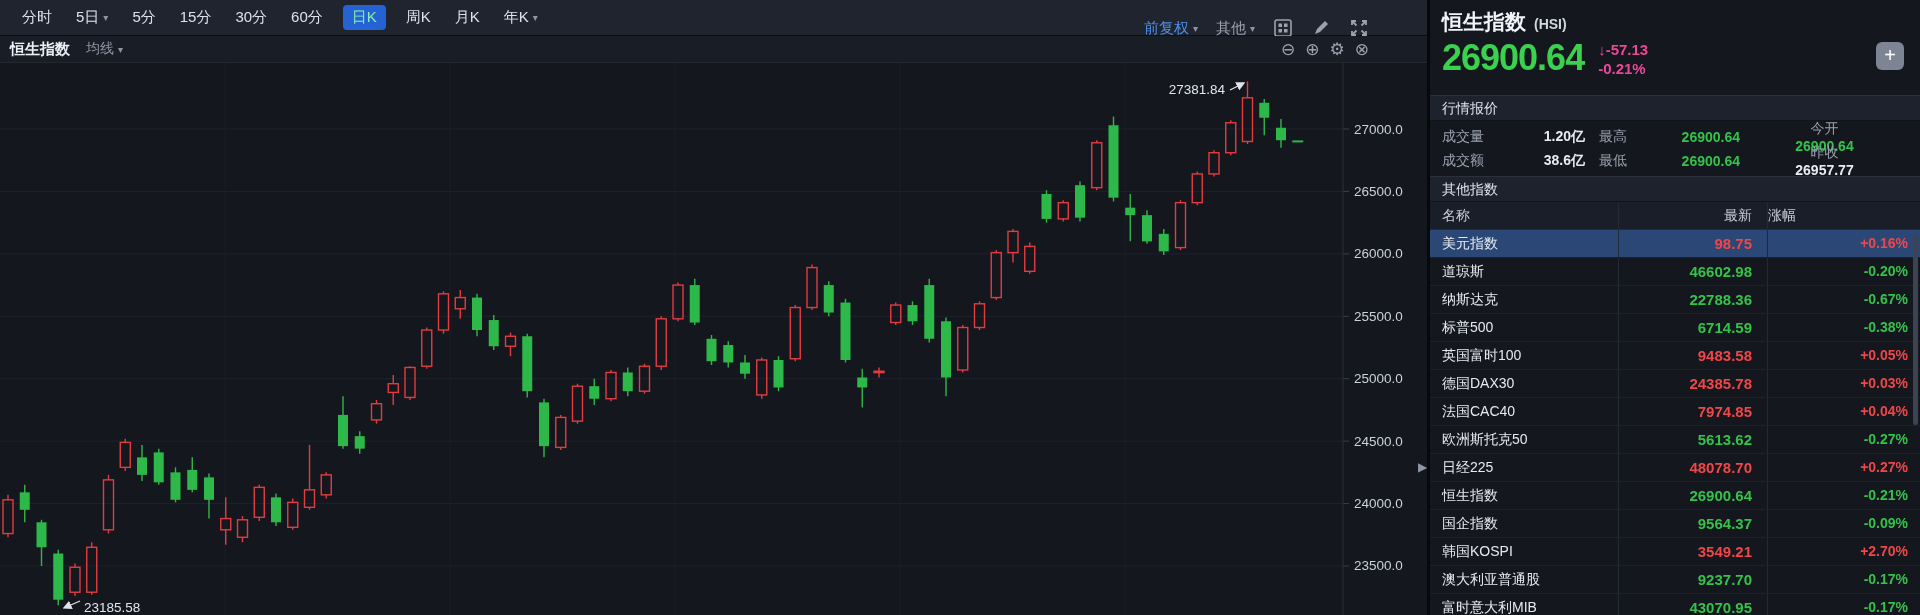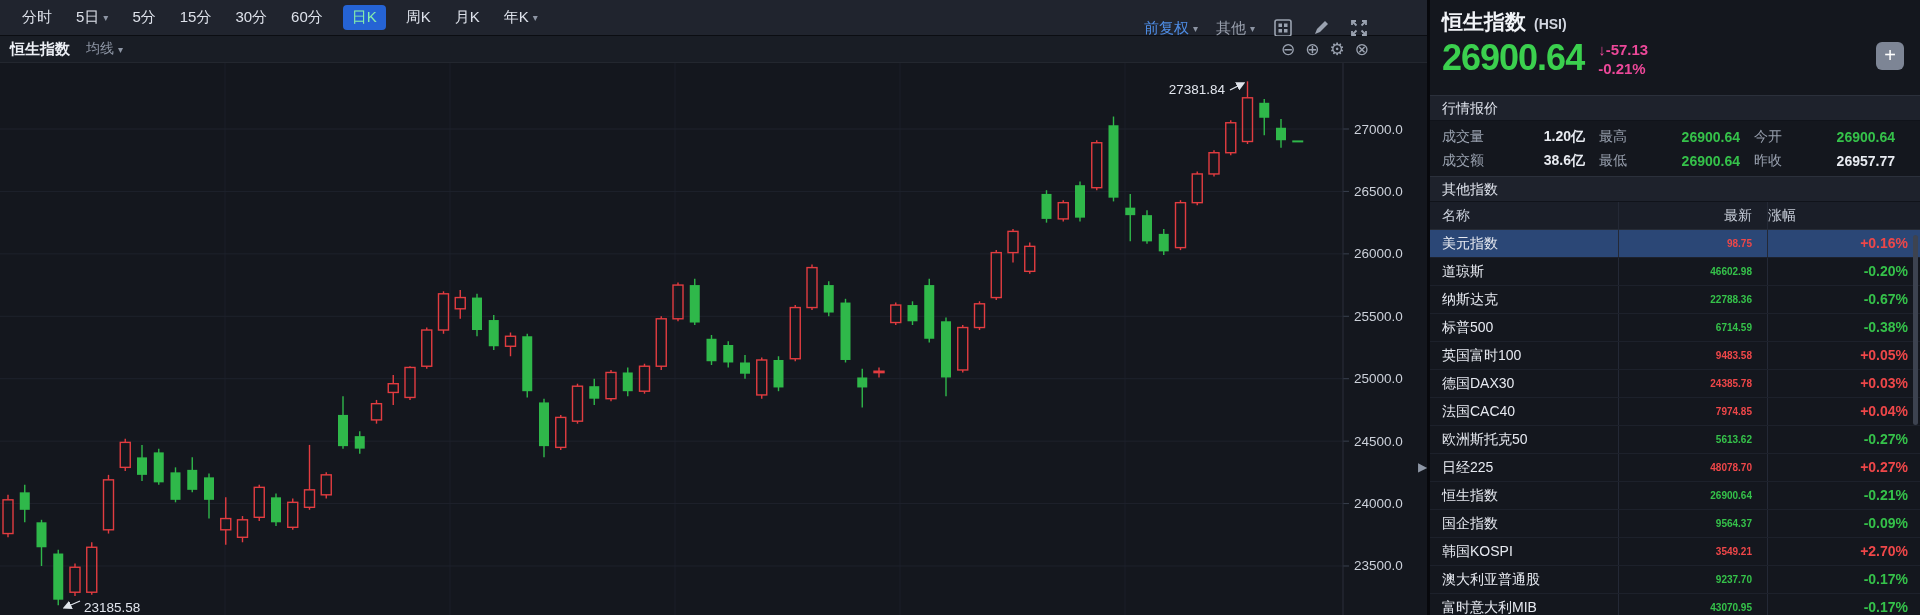--- a/index.html
+++ b/index.html
@@ -47,36 +47,36 @@
   .add-btn { position:absolute; right:16px; top:42px; width:28px; height:28px; background:#7d8595;
     border-radius:6px; color:#fff; font-size:20px; line-height:26px; text-align:center; cursor:pointer; }
 
   .band { height:26px; background:#1e222c; border-top:1px solid #2b303b; border-bottom:1px solid #10131a;
     color:#dfe3ec; font-size:14px; line-height:25px; padding-left:12px; }
   .quote-grid { height:55px; padding:4px 0; }
   .q-row { display:flex; height:24px; align-items:center; }
   .q-cell { display:flex; justify-content:space-between; align-items:center; }
   .q-cell.c1 { width:155px; padding-left:12px; }
   .q-cell.c2 { width:155px; padding-left:14px;gap:44px; }
-  .q-cell.c3 { width:170px; padding-left:14px; padding-right:15px; }
+  .q-cell.c3 { width:170px; padding-left:14px; padding-right:15px;flex-direction:column; }
   .q-label { color:#98a0ae; font-size:14px; }
   .q-val { font-size:14px; font-weight:700; color:#e8ebf1; }
   .q-val.green { color:#35c24a; }
 
   .tbl-header { display:grid; grid-template-columns:188px 149px 1fr; height:28px; background:#1a1e28;
     border-bottom:1px solid #262b35; color:#c8ced9; font-size:14px; line-height:27px; }
   .tbl-header .h1 { padding-left:12px; }
   .tbl-header .h2 { text-align:right; padding-right:15px; border-left:1px solid #242936; }
   .tbl-header .h3 { text-align:left; padding-right:16px; border-left:1px solid #242936; }
   .rows {}
   .trow { display:grid; grid-template-columns:188px 149px 1fr; height:28px; line-height:27px;
     border-bottom:1px solid #1d212b; cursor:pointer; }
   .trow.selected { background:#2b4776; }
   .t-name { color:#e6e9f0; font-size:14px; padding-left:12px; white-space:nowrap; overflow:hidden; }
-  .t-last { text-align:right; padding-right:15px; font-size:10px; font-weight:700; border-left:1px solid #242936; }
+  .t-last { text-align:right; padding-right:15px; font-size:15px; font-weight:700; border-left:1px solid #242936; }
   .t-chg { text-align:right; padding-right:12px; font-size:14px; font-weight:700; border-left:1px solid #242936; }
   .up { color:#ef4749; }
   .down { color:#35c24a; }
   .scroll-thumb { position:absolute; right:2px; top:235px; width:5px; height:190px; background:#3d4350; border-radius:3px; }
 </style>
 </head>
 <body>
 
 <div class="app">
 

